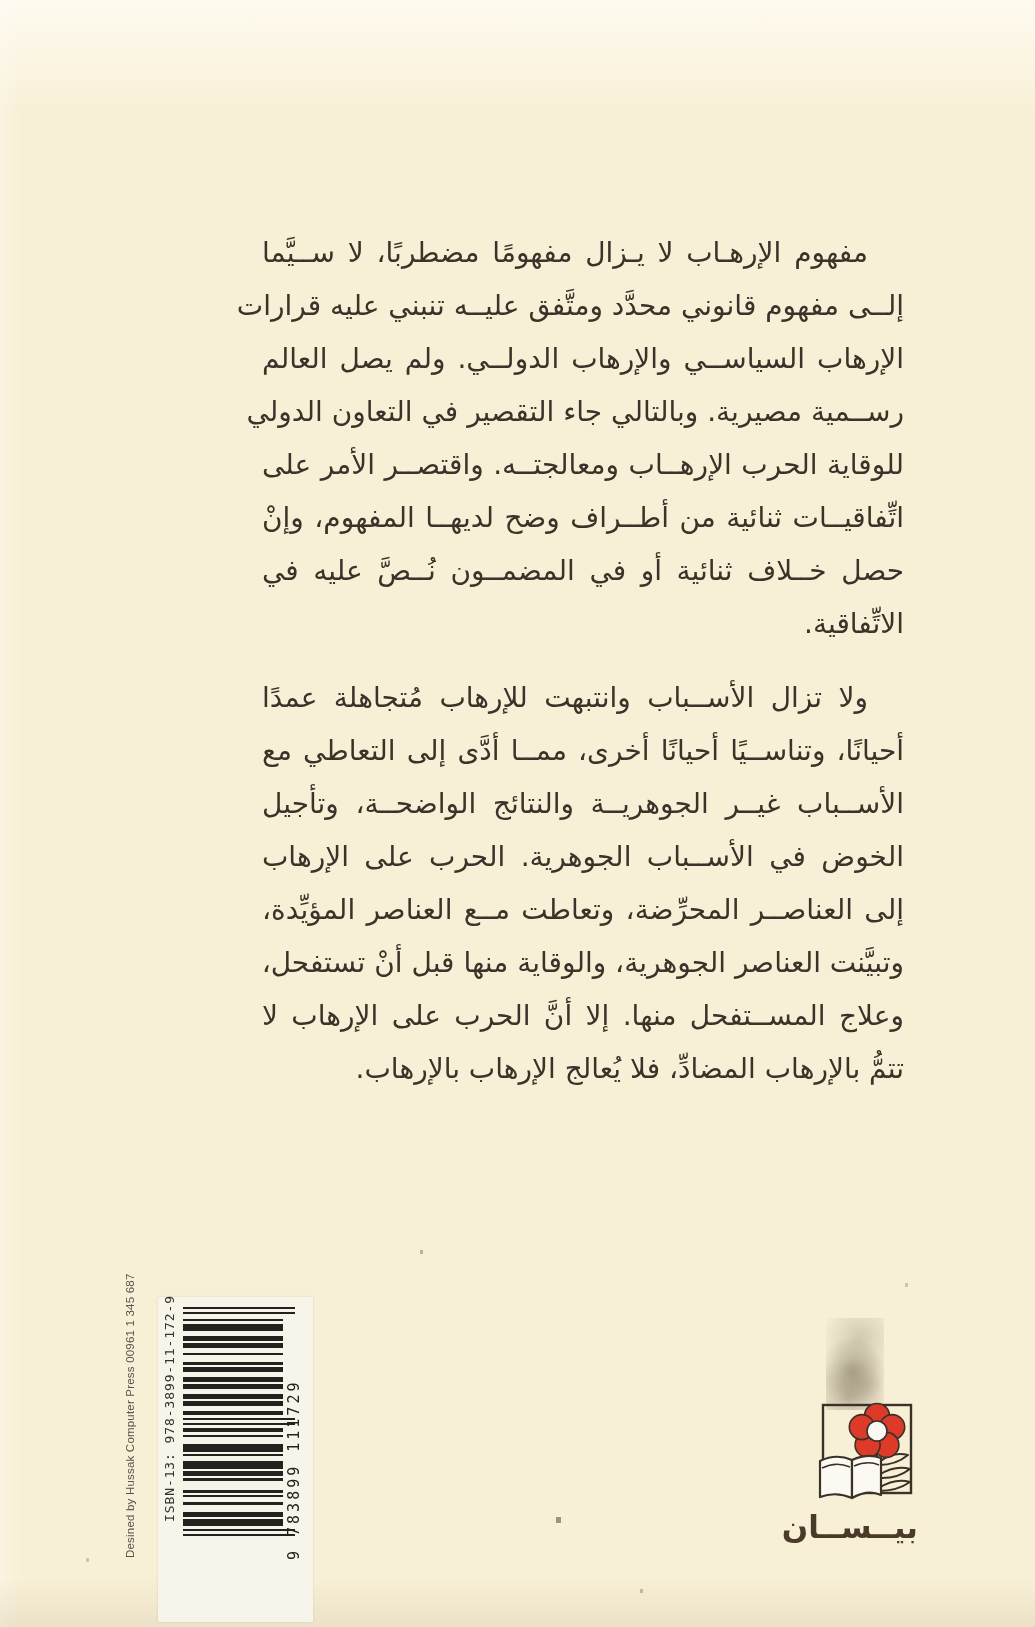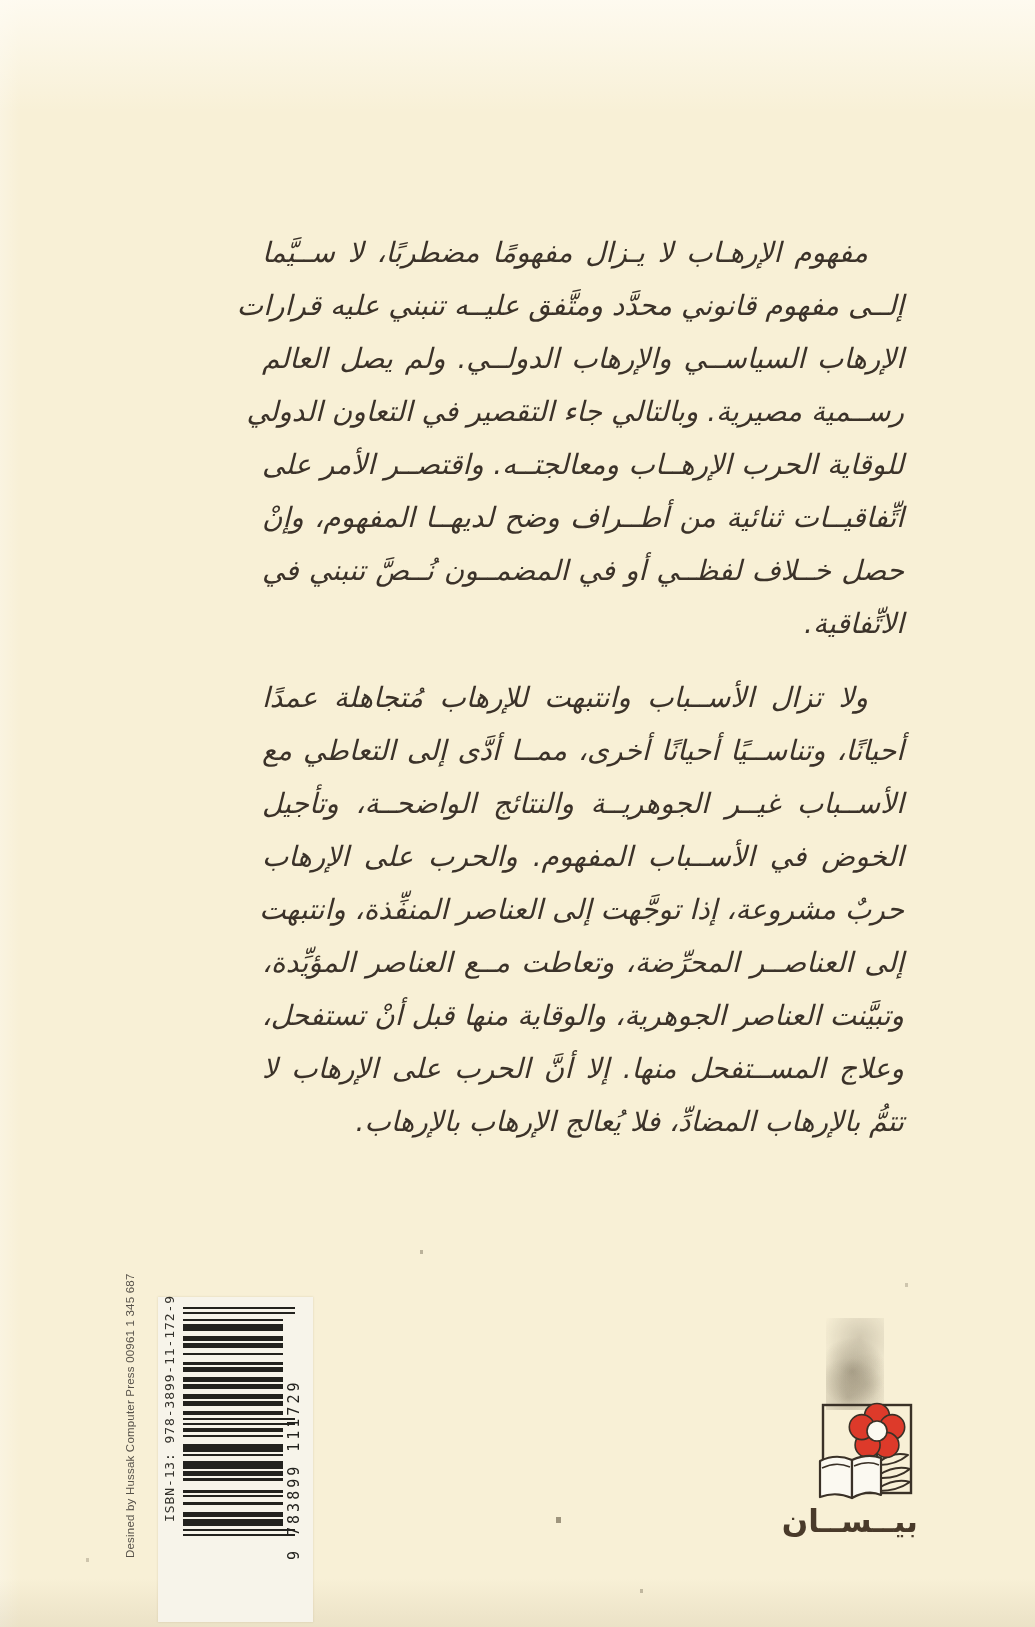--- a/index.html
+++ b/index.html
@@ -22,21 +22,20 @@
     direction:rtl;color:#3b3229;
     font-size:28px;letter-spacing:0;
   }
   .para{margin:0;}
   .para2{margin-top:21px;}
   .line{
     height:53px;line-height:53px;
     text-align:justify;text-align-last:justify;
     -moz-text-align-last:justify;
     white-space:nowrap;
-    font-style:italic;
   }
   .line.first{text-indent:36px;}
   .line.last{text-align-last:auto;white-space:normal;}
   
   .barcode-label{
     position:absolute;left:158px;top:1297px;width:155px;height:325px;
     background:#f7f4ea;box-shadow:0 0 2px rgba(140,120,80,.25);
   }
   .barcode-inner{
     position:absolute;left:-85px;top:85px;width:325px;height:155px;
@@ -60,21 +59,21 @@
   .credit-inner{
     position:absolute;left:-120px;top:120px;width:260px;height:20px;
     transform:rotate(-90deg);
     font-size:11.5px;letter-spacing:.2px;color:#57524a;white-space:nowrap;
     font-family:"Liberation Sans",sans-serif;
   }
   
   .logo{position:absolute;left:812px;top:1400px;width:106px;text-align:center;}
   .logo svg{display:block;}
   .wordmark{
-    direction:rtl;margin-top:4px;
+    direction:rtl;margin-top:10px;
     font-size:31px;font-weight:700;color:#493a2a;
     line-height:34px;white-space:nowrap;
   }
   
   .smudge{
     position:absolute;left:826px;top:1318px;width:58px;height:92px;
     background:
       radial-gradient(circle at 45% 58%, rgba(105,95,75,.45), rgba(105,95,75,0) 55%),
       radial-gradient(circle at 58% 22%, rgba(120,110,92,.30), rgba(120,110,92,0) 50%),
       radial-gradient(circle at 38% 86%, rgba(118,106,84,.40), rgba(118,106,84,0) 45%),
@@ -97,29 +96,28 @@
 <div class="cover">
 
   <div class="text-block">
     <div class="para">
       <div class="line first">مفهوم الإرهـاب لا يـزال مفهومًا مضطربًا، لا ســيَّما</div>
       <div class="line">إلــى مفهوم قانوني محدَّد ومتَّفق عليــه تنبني عليه قرارات</div>
       <div class="line">الإرهاب السياســي والإرهاب الدولــي. ولم يصل العالم</div>
       <div class="line">رســمية مصيرية. وبالتالي جاء التقصير في التعاون الدولي</div>
       <div class="line">للوقاية الحرب الإرهــاب ومعالجتــه. واقتصــر الأمر على</div>
       <div class="line">اتِّفاقيــات ثنائية من أطــراف وضح لديهــا المفهوم، وإنْ</div>
-      <div class="line">حصل خــلاف لفظــي أو في المضمــون نُــصَّ تنبني في</div>
+      <div class="line">حصل خــلاف ثنائية أو في المضمــون نُــصَّ عليه في</div>
       <div class="line last">الاتِّفاقية.</div>
     </div>
     <div class="para para2">
       <div class="line first">ولا تزال الأســباب وانتبهت للإرهاب مُتجاهلة عمدًا</div>
       <div class="line">أحيانًا، وتناســيًا أحيانًا أخرى، ممــا أدَّى إلى التعاطي مع</div>
       <div class="line">الأســباب غيــر الجوهريــة والنتائج الواضحــة، وتأجيل</div>
-      <div class="line">الخوض في الأســباب المفهوم. والحرب على الإرهاب</div>
-      <div class="line">حربٌ مشروعة، إذا توجَّهت إلى العناصر المنفِّذة، وانتبهت</div>
+      <div class="line">الخوض في الأســباب الجوهرية. الحرب على الإرهاب</div>
       <div class="line">إلى العناصــر المحرِّضة، وتعاطت مــع العناصر المؤيِّدة،</div>
       <div class="line">وتبيَّنت العناصر الجوهرية، والوقاية منها قبل أنْ تستفحل،</div>
       <div class="line">وعلاج المســتفحل منها. إلا أنَّ الحرب على الإرهاب لا</div>
       <div class="line last">تتمُّ بالإرهاب المضادِّ، فلا يُعالج الإرهاب بالإرهاب.</div>
     </div>
   </div>
 
   <div class="credit-wrap">
     <div class="credit-inner">Desined by Hussak Computer Press 00961 1 345 687</div>
   </div>

